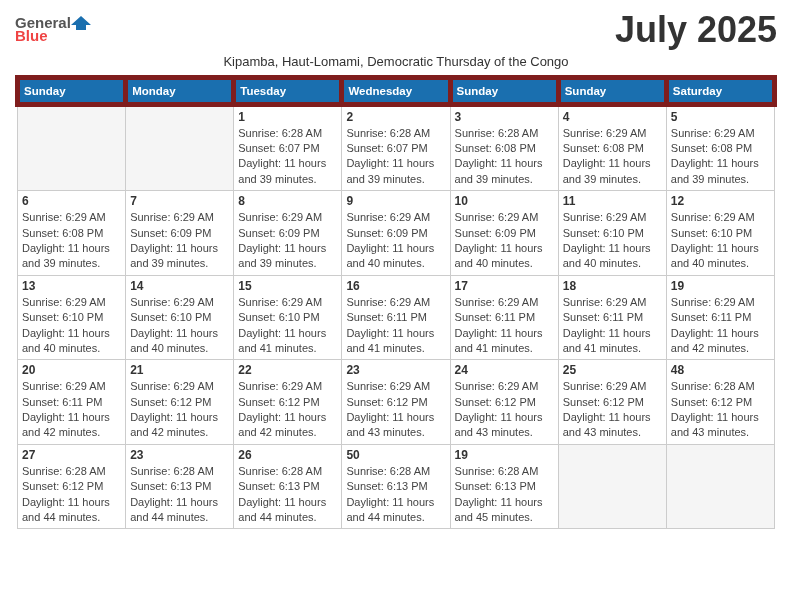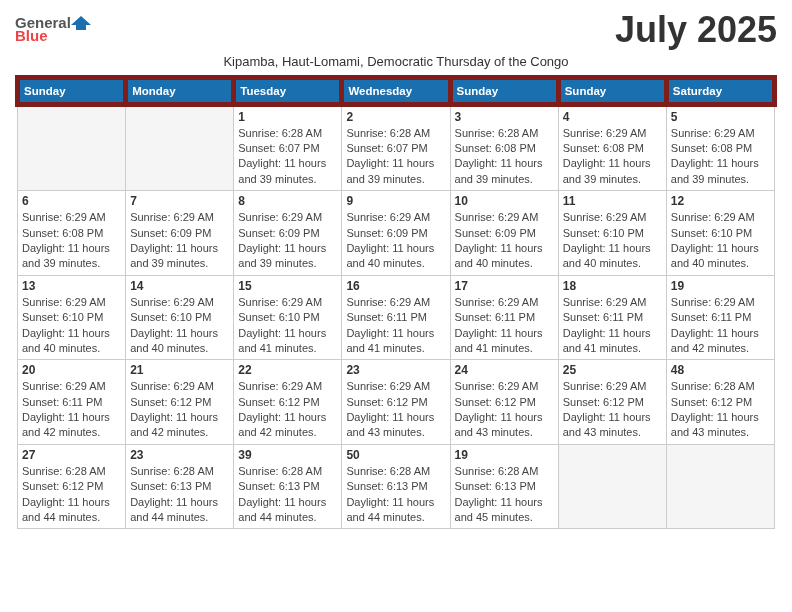--- a/index.html
+++ b/index.html
@@ -297,21 +297,21 @@
 Sunset: 6:12 PM
 Daylight: 11 hours and 44 minutes.</div>
           </td>
           <td>
             <span class="day-num">23</span>
             <div class="day-info" style="white-space: pre-line;">Sunrise: 6:28 AM
 Sunset: 6:13 PM
 Daylight: 11 hours and 44 minutes.</div>
           </td>
           <td>
-            <span class="day-num">39</span>
+            <span class="day-num">26</span>
             <div class="day-info" style="white-space: pre-line;">Sunrise: 6:28 AM
 Sunset: 6:13 PM
 Daylight: 11 hours and 44 minutes.</div>
           </td>
           <td>
             <span class="day-num">50</span>
             <div class="day-info" style="white-space: pre-line;">Sunrise: 6:28 AM
 Sunset: 6:13 PM
 Daylight: 11 hours and 44 minutes.</div>
           </td>

